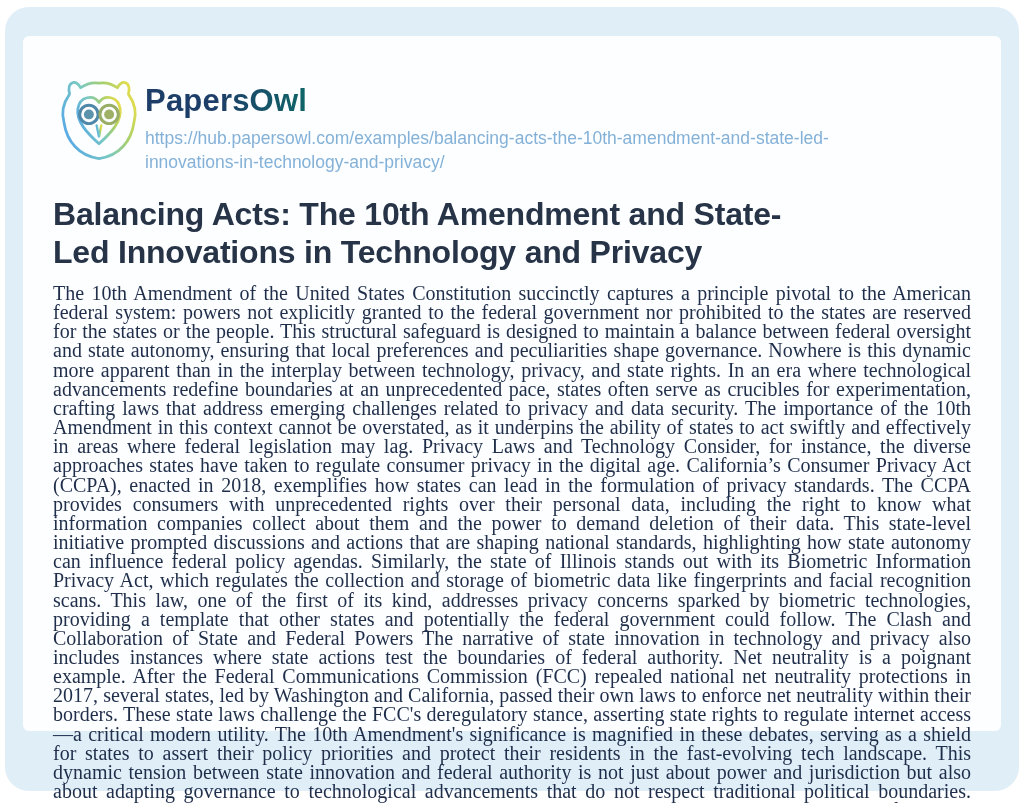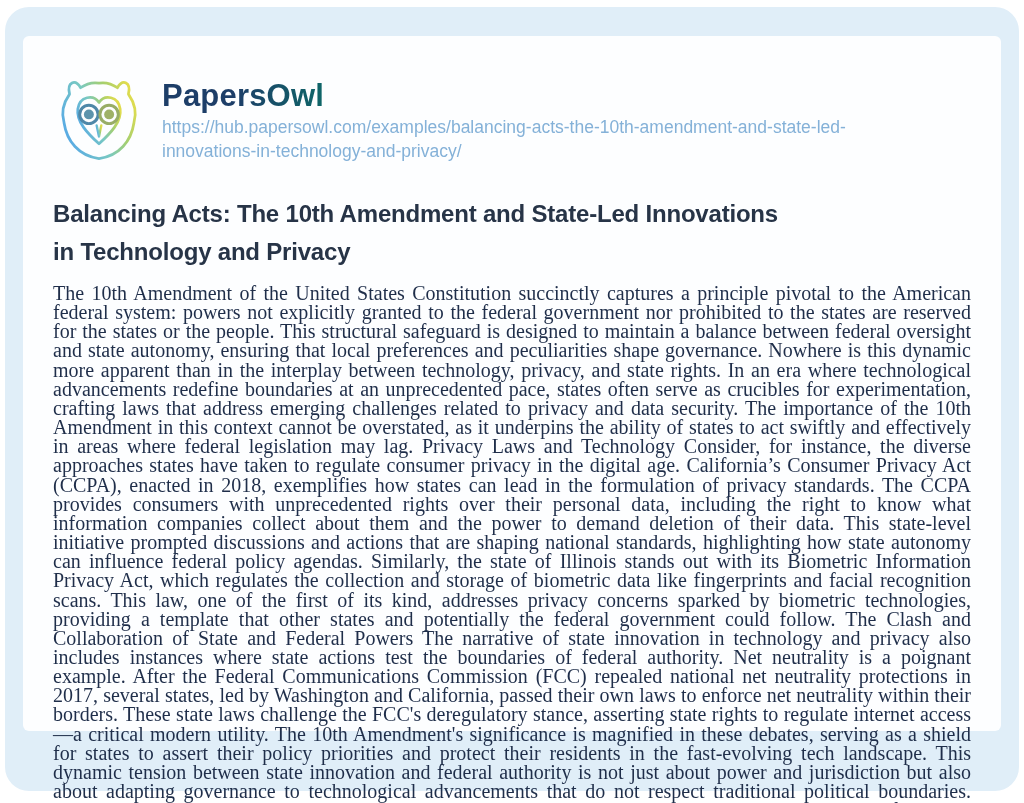--- a/index.html
+++ b/index.html
@@ -20,51 +20,50 @@
   .content-card {
     position: absolute;
     left: 18px; top: 29px; right: 18px; bottom: 60px;
     background: #fdfeff;
     border-radius: 6px;
     box-sizing: border-box;
     padding: 30px 30px 0 30px;
   }
   .header {
     display: flex;
-    align-items: center;
-    gap: 17px;
+    align-items: flex-end;
   }
   .owl-logo { flex: 0 0 auto; margin-top: 2px; }
   .brand-block { display: flex; flex-direction: column; }
   .brand-name {
     margin: 0;
     font-size: 31px;
     font-weight: 700;
     letter-spacing: 0.2px;
     line-height: 38px;
     background: linear-gradient(90deg, #1d3e68 0%, #1d3e68 45%, #0f6668 100%);
     -webkit-background-clip: text;
     background-clip: text;
     color: transparent;
     width: max-content;
   }
   .brand-url {
-    margin-top: 0;
+    margin-top: 6px;
     max-width: 742px;
     font-size: 17.5px;
     line-height: 24px;
     color: #84b1d8;
     overflow-wrap: break-word;
     text-decoration: none;
     display: block;
   }
   .page-title {
     margin: 21px 0 0 0;
     max-width: 730px;
-    font-size: 24px;
+    font-size: 32px;
     line-height: 38px;
     font-weight: 600;
     letter-spacing: -0.2px;
     color: #273447;
   }
   .article-body {
     margin: 13px 0 0 0;
     font-family: "Liberation Serif", "DejaVu Serif", serif;
     font-size: 20px;
     line-height: 19.15px;

